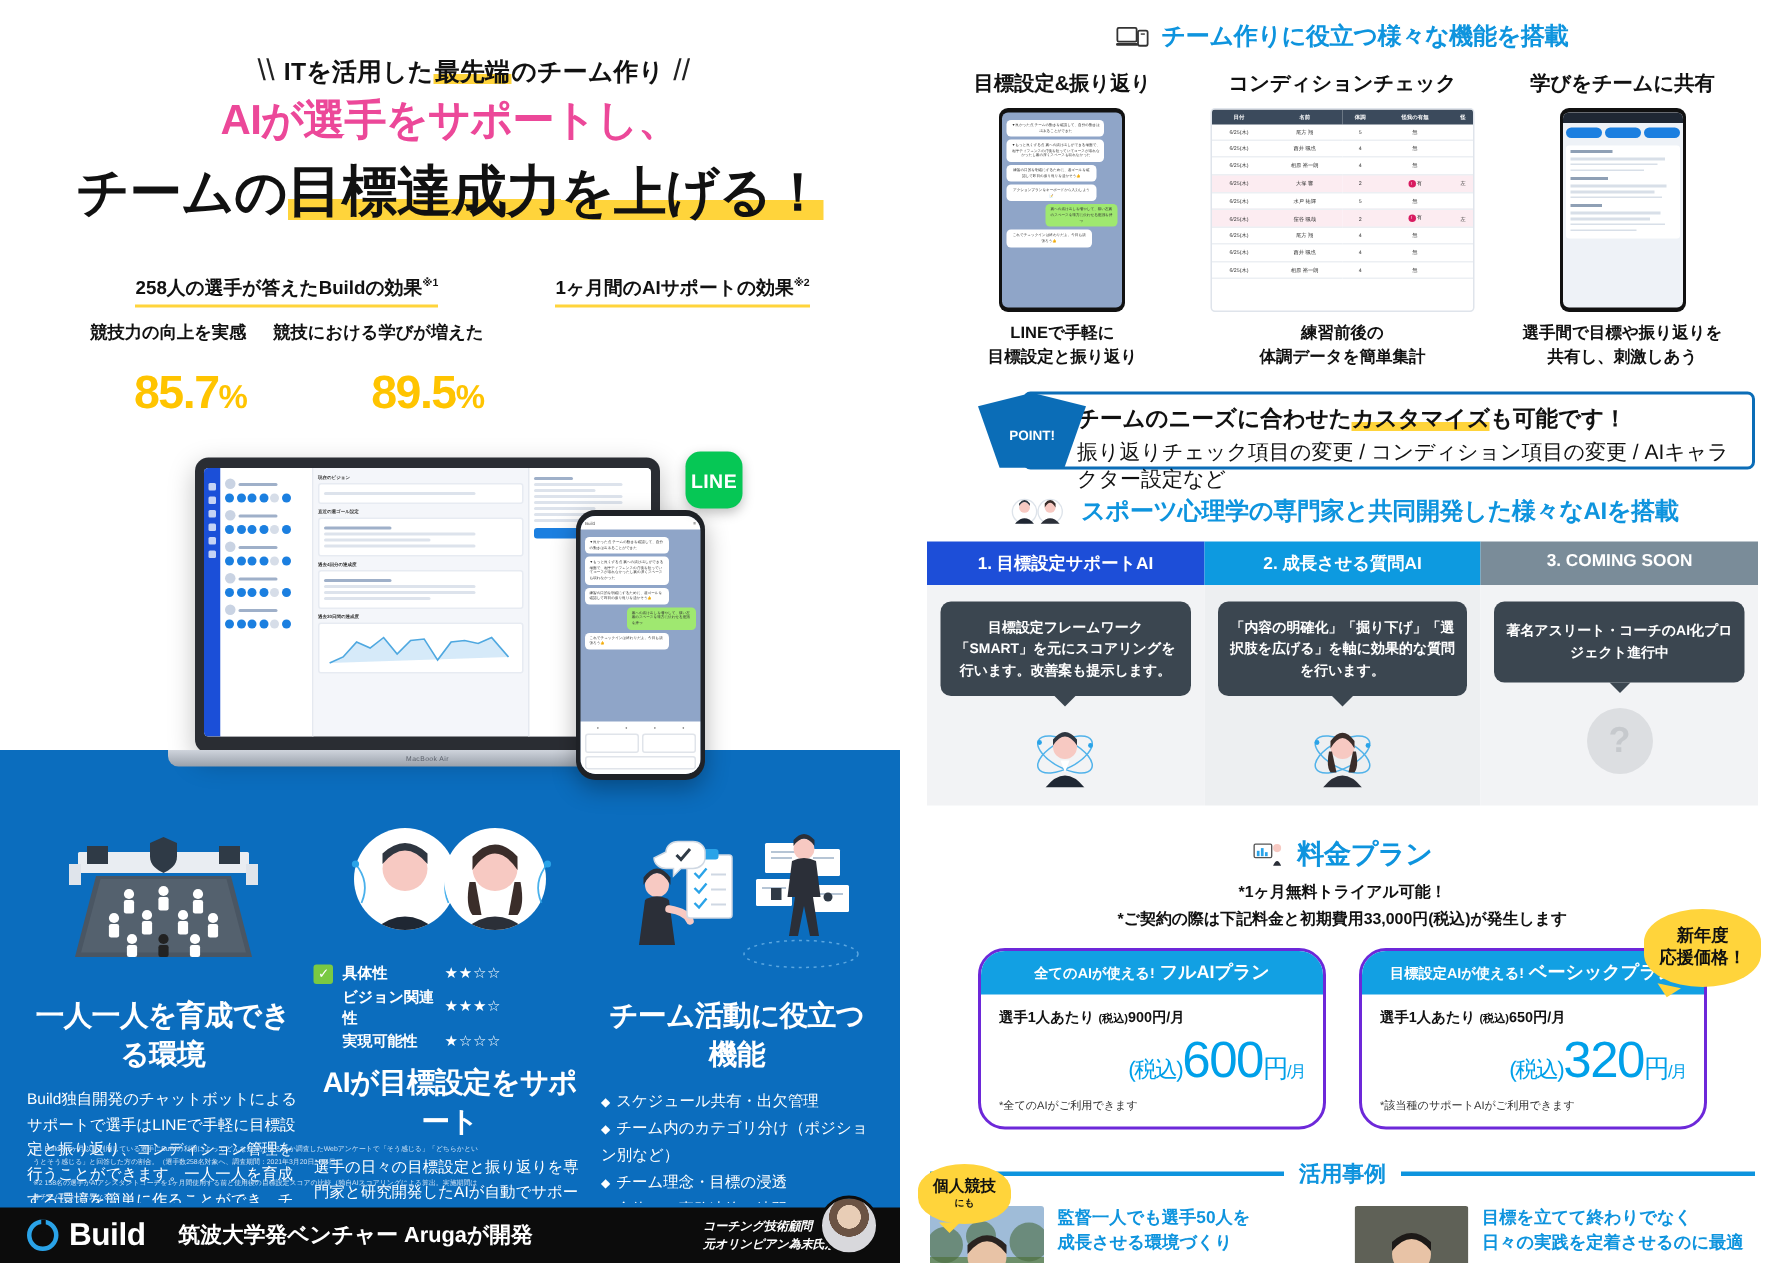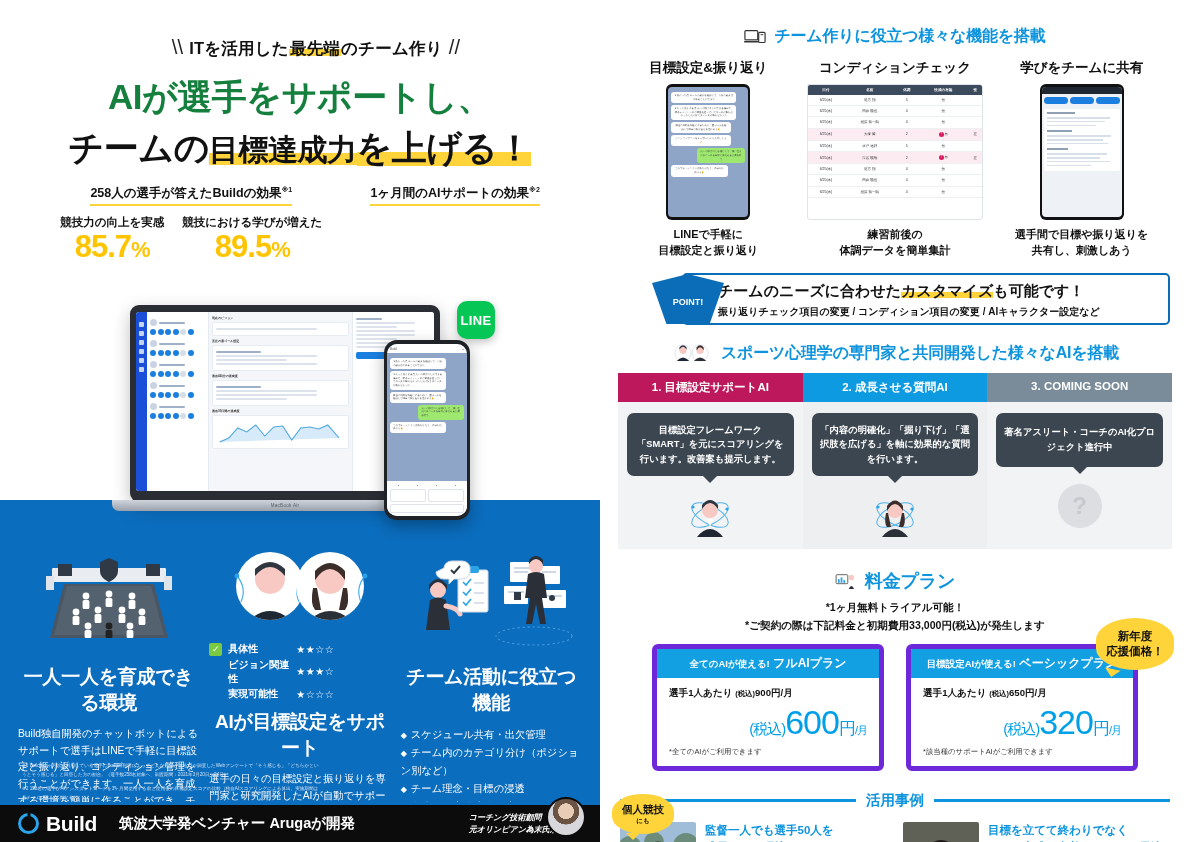--- a/index.html
+++ b/index.html
@@ -28,44 +28,45 @@
 
   .hero { position:absolute; left:0; top:0; width:600px; }
   .kicker {
     text-align:center; font-size:16.5px; font-weight:bold; color:#111;
     letter-spacing:.2px; margin-top:36px; position:relative;padding-left:32px;
   }
   .kicker .mark { background:linear-gradient(transparent 58%, #FFD43B 58%, #FFD43B 94%, transparent 94%); padding:0 1px; }
   .kicker .slash-l, .kicker .slash-r { font-weight:300; color:#222; padding:0 6px; font-size:20px; }
 
   .headline1 {
-    text-align:center; font-size:35px; font-weight:bold; color:#15803d;
-    margin-top:14px; letter-spacing:-.5px;
+    text-align:center; font-size:28px; font-weight:bold; color:#ec4899;
+    margin-top:2px; letter-spacing:-.5px;
   }
   .headline2 {
     text-align:center; font-size:35px; font-weight:bold; color:#111;
     margin-top:4px; letter-spacing:-.5px;
   }
-  .hl-big { font-size:30px;text-align:right; }
+  .hl-big { font-size:37px;text-align:right; }
   .hl-hi { background:linear-gradient(transparent 62%, #FFD43B 62%, #FFD43B 97%, transparent 97%); }
 
   .stats { position:absolute; top:183px; left:0; width:600px; display:flex; justify-content:center; gap:48px; }
   .stat-group { text-align:center; }
   .stat-head {
     font-size:12.5px; font-weight:bold; color:#111; padding-bottom:2px;
     border-bottom:2.5px solid #FFD43B; display:inline-block; margin-bottom:9px;
   }
   .stat-head sup { font-size:7px; vertical-align:super; }
   .stat-row { display:flex; gap:18px; justify-content:center; }
   .stat-item { text-align:center; }
   .stat-label { font-size:11.5px; font-weight:bold; color:#111; }
   .stat-value {
     font-size:31px; font-weight:bold; color:#FFC400; letter-spacing:-1px;
-    line-height:1.05; margin-top:1px;
+    line-height:1.05; margin-top:17px;
     text-shadow: -1px -1px 0 #fff, 1px -1px 0 #fff, -1px 1px 0 #fff, 1px 1px 0 #fff;
+    text-align: right;
   }
   .stat-value .pc { font-size:22px; }
 
   
   .mockup { position:absolute; left:112px; top:295px; width:400px; height:250px; }
   .laptop-body {
     position:absolute; left:18px; top:10px; width:310px; height:197px;
     background:#2a2d33; border-radius:9px; padding:7px 6px 11px 6px;
     box-shadow:0 6px 18px rgba(0,0,0,.25);
   }
@@ -165,21 +166,21 @@
   .ctable th { background:#3B4A5C; color:#fff; font-size:3.6px; padding:3px 1px; font-weight:bold; }
   .ctable td { border-bottom:1px solid #eceff3; padding:3.1px 1px; text-align:center; color:#333; font-size:3.5px; }
   .ctable tr.warn td { background:#fcecf1; }
   .badge-x { display:inline-block; width:5px; height:5px; border-radius:50%; background:#d81b60; color:#fff; font-size:3px; line-height:5px; }
 
   
   .point-wrap { position:relative; margin:14px 6px 0 6px; height:52px; }
   .point-box { position:absolute; left:62px; right:0; top:0; height:52px; border:2px solid #0B6DB7; border-radius:5px; background:#fff; padding:7px 10px 0 34px; }
   .point-t1 { font-size:15px; font-weight:bold; color:#111; }
   .point-t1 .hi { background:linear-gradient(transparent 60%, #FFD43B 60%, #FFD43B 96%, transparent 96%); }
-  .point-t2 { font-size:10px; font-weight:bold; color:#111; margin-top:4px; }
+  .point-t2 { font-size:14px; font-weight:normal; color:#111; margin-top:4px; }
   .point-pent {
     position:absolute; left:32px; top:1px; width:72px; height:50px; background:#0B6DB7;
     clip-path:polygon(0 18%, 50% 0, 100% 18%, 80% 100%, 20% 100%);
     color:#fff; font-size:9px; font-weight:bold; display:flex; align-items:center; justify-content:center; padding-top:6px;
   }
 
   .sec-head2 { margin-top:18px; }
   .ai-tabs { display:flex; margin-top:9px; padding:0 4px; }
   .ai-tab { flex:1; text-align:center; color:#fff; font-size:11.5px; font-weight:bold; padding:7px 0; }
   .ai-cols { display:flex; padding:0 4px; }
@@ -191,21 +192,21 @@
     display:flex; align-items:center; justify-content:center; text-align:center;
   }
   .bubble::after { content:""; position:absolute; left:50%; bottom:-7px; transform:translateX(-50%);
     border:7px solid transparent; border-top-color:#3B4650; border-bottom:0; }
   .ai-avatar { width:44px; height:44px; margin:17px auto 0 auto; position:relative; }
   .ai-q { width:44px; height:44px; border-radius:50%; background:#DCDEE1; color:#C6C9CD; font-size:24px; font-weight:bold; display:flex; align-items:center; justify-content:center; margin:17px auto 0 auto; }
 
   .sec-head3 { margin-top:20px; }
   .price-notes { text-align:center; font-size:10.6px; font-weight:bold; color:#111; line-height:1.65; margin-top:6px; }
   .price-cards { display:flex; gap:22px; justify-content:center; margin-top:10px; position:relative; padding:0 10px; }
-  .pcard { flex:1; max-width:232px; border:5px solid #6d28d9; border-radius:6px; overflow:hidden; background:#fff; }
+  .pcard { flex:1; max-width:232px; border:2px solid #6d28d9; border-radius:18px; overflow:hidden; background:#fff; }
   .pcard-head { background:#12A0E3; color:#fff; text-align:center; font-size:12px; font-weight:bold; padding:6px 4px; }
   .pcard-head .sm { font-size:9.5px; font-weight:bold; }
   .pcard-body { padding:9px 12px 9px 12px; }
   .old-price { font-size:9.6px; font-weight:bold; color:#111; }
   .old-price .tiny { font-size:7.4px; }
   .new-price { text-align:right; color:#00A0E9; font-weight:normal; margin-top:3px; letter-spacing:-1px; }
   .new-price .lbl { font-size:15px; }
   .new-price .num { font-size:34px; }
   .new-price .yen { font-size:17px; }
   .new-price .mo { font-size:11px; }
@@ -602,21 +603,21 @@
       <div class="advisor">
         <div>コーチング技術顧問</div>
         <div>元オリンピアン為末氏が参画</div>
       </div>
       <div class="advisor-photo"></div>
     </div>
   </div>
 
   <div class="right-col">
 
-    <div class="sec-head" style="margin-top:26px;">
+    <div class="sec-head" style="margin-top:14px;">
       <svg class="ico" viewBox="0 0 24 18">
         <rect x="1" y="2" width="14" height="10" rx="1" fill="none" stroke="#333" stroke-width="1.3"></rect>
         <rect x="0" y="13" width="16" height="2" rx="1" fill="#333"></rect>
         <rect x="16" y="4" width="7" height="11" rx="1.2" fill="none" stroke="#333" stroke-width="1.3"></rect>
         <rect x="18" y="6" width="3" height="1" fill="#333"></rect>
       </svg>
       <div class="t">チーム作りに役立つ様々な機能を搭載</div>
     </div>
 
     <div class="cards3">
@@ -779,21 +780,21 @@
         <path d="M3,19 q7,-8 14,0 z" fill="#1f2733"></path>
         <circle cx="29" cy="10" r="9" fill="#fff" stroke="#dde3ea"></circle>
         <circle cx="29" cy="7" r="4" fill="#f7c9c2"></circle>
         <path d="M25,7 q4,-7 8,0 v-3 q-4,-5 -8,0 z" fill="#3a2d2a"></path>
         <path d="M22,19 q7,-8 14,0 z" fill="#2b2f38"></path>
       </svg>
       <div class="t">スポーツ心理学の専門家と共同開発した様々なAIを搭載</div>
     </div>
 
     <div class="ai-tabs">
-      <div class="ai-tab" style="background:#be185d;">1. 目標設定サポートAI</div>
+      <div class="ai-tab" style="background:#1d4ed8;">1. 目標設定サポートAI</div>
       <div class="ai-tab" style="background:#0D9AE0;">2. 成長させる質問AI</div>
       <div class="ai-tab" style="background:#7A8C99;">3. COMING SOON</div>
     </div>
     <div class="ai-cols">
       <div class="ai-col">
         <div class="bubble">目標設定フレームワーク「SMART」を元にスコアリングを行います。改善案も提示します。</div>
         <div class="ai-avatar">
           <svg width="44" height="44" viewBox="0 0 44 44">
             <g stroke="#2aa3e8" stroke-width="1" fill="none" opacity=".8">
               <ellipse cx="22" cy="22" rx="20" ry="9" transform="rotate(-28 22 22)"></ellipse>

